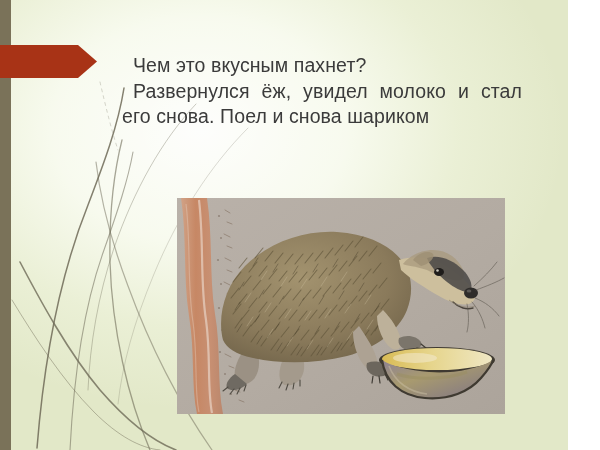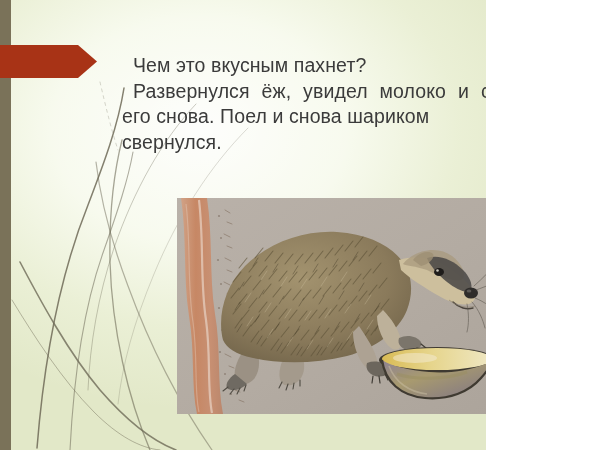--- a/index.html
+++ b/index.html
@@ -8,21 +8,21 @@
   }
   body {
     width: 600px;
     height: 450px;
     overflow: hidden;
     font-family: "Liberation Sans", sans-serif;
   }
 
   #slide {
     position: relative;
-    width: 486px;
+    width: 568px;
     height: 450px;
     overflow: hidden;
     background: #e2e8c8;
   }
 
   
   #slide-glow {
     position: absolute;
     left: 0; top: 0;
     width: 600px; height: 450px;
@@ -123,21 +123,20 @@
     </g>
   </svg>
 
   <svg id="arrow-banner" viewBox="0 0 97 33" xmlns="http://www.w3.org/2000/svg">
     <polygon points="0,0 78,0 97,16.5 78,33 0,33" fill="#a83316"></polygon>
   </svg>
 
   <div id="text-block">
     <p><span class="indent-sp"></span><span>Чем это вкусным пахнет?</span></p>
     <p><span class="indent-sp"></span><span>Развернулся ёж, увидел молоко и стал его снова. Поел и снова шариком</span></p>
-    <p class="last-line"><span>свернулся.</span></p>
   </div>
 
   <div id="picture">
     <svg width="328" height="216" viewBox="0 0 328 216" xmlns="http://www.w3.org/2000/svg">
       <defs>
         <linearGradient id="paperG" x1="0" y1="0" x2="1" y2="1">
           <stop offset="0%" stop-color="#b9b1a9"></stop>
           <stop offset="55%" stop-color="#b3aba2"></stop>
           <stop offset="100%" stop-color="#aca49b"></stop>
         </linearGradient>

